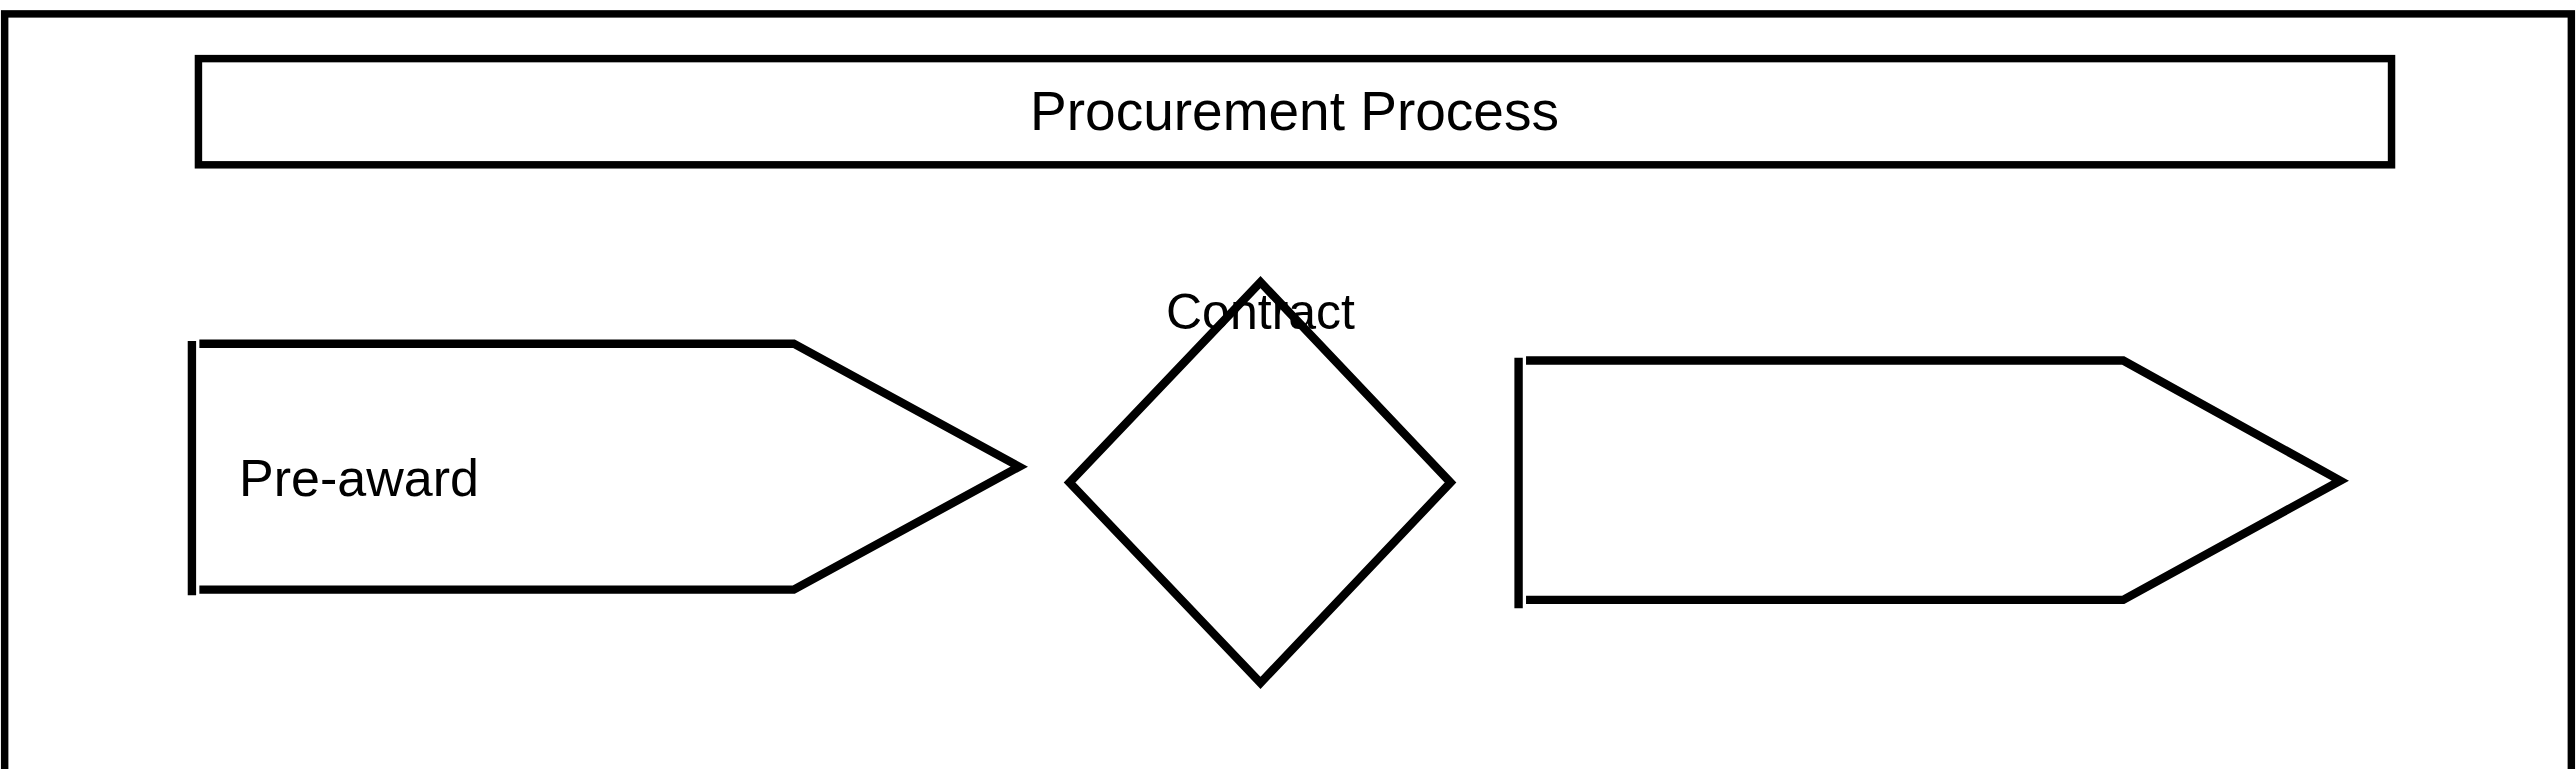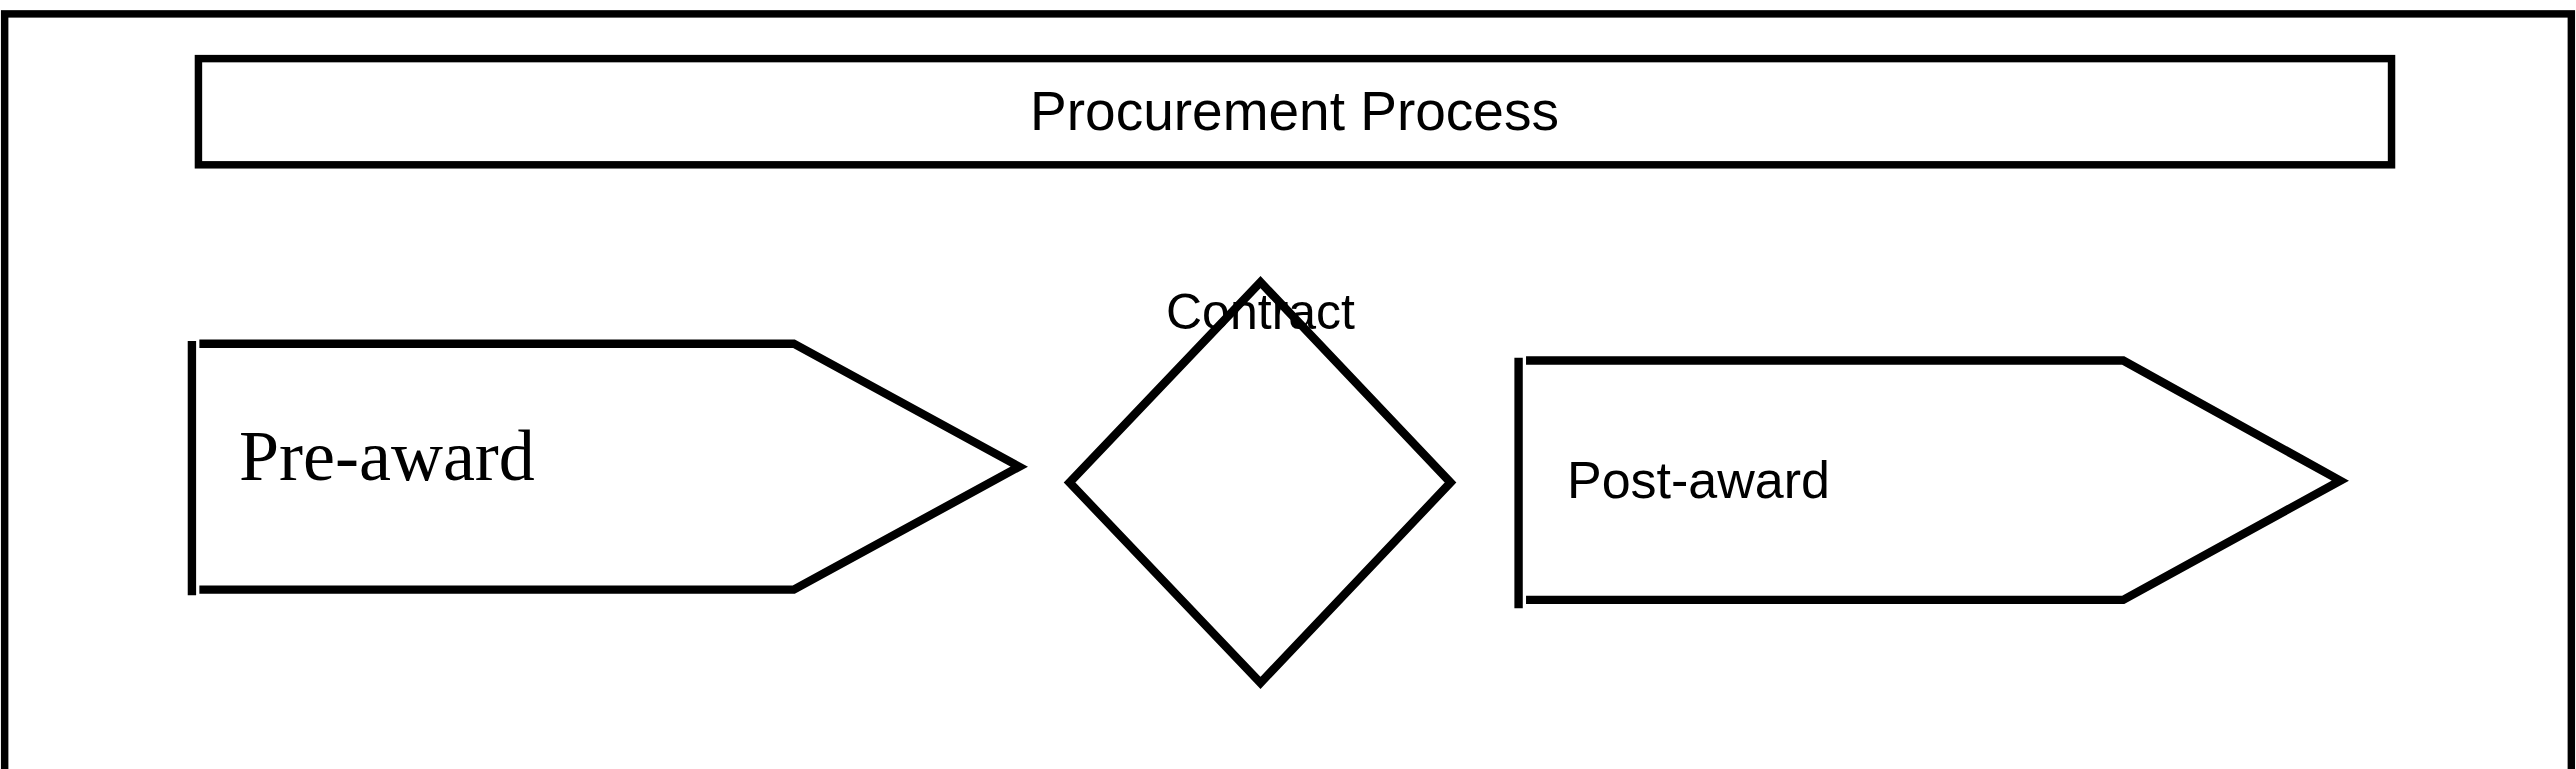--- a/index.html
+++ b/index.html
@@ -39,26 +39,25 @@
   .title-label {
     left: 198px;
     top: 49px;
     width: 2193px;
     height: 106px;
     justify-content: center;
     font-size: 55px;
   }
   .pre-award-label {
     left: 239px;
-    top: 324px;
+    top: 346px;
     width: 727px;
     height: 246px;
     justify-content: flex-start;
-    font-size: 72px;
-    font-family: Liberation Serif, serif;
+    font-size: 52px;
   }
   .diamond-label {
     left: 1070px;
     top: 273px;
     width: 381px;
     height: 401px;
     flex-direction: column;
     justify-content: space-between;
     text-align: center;
     font-size: 50px;
@@ -97,16 +96,15 @@
   </svg>
 
   <div class="label title-label">Procurement Process</div>
 
   <div class="label pre-award-label">Pre-award</div>
 
   <div class="label diamond-label">
     <span>Contract</span>
   </div>
 
-  <div class="label post-award-label">Post-award</div>
 
 </div>
 
 
 </body></html>

